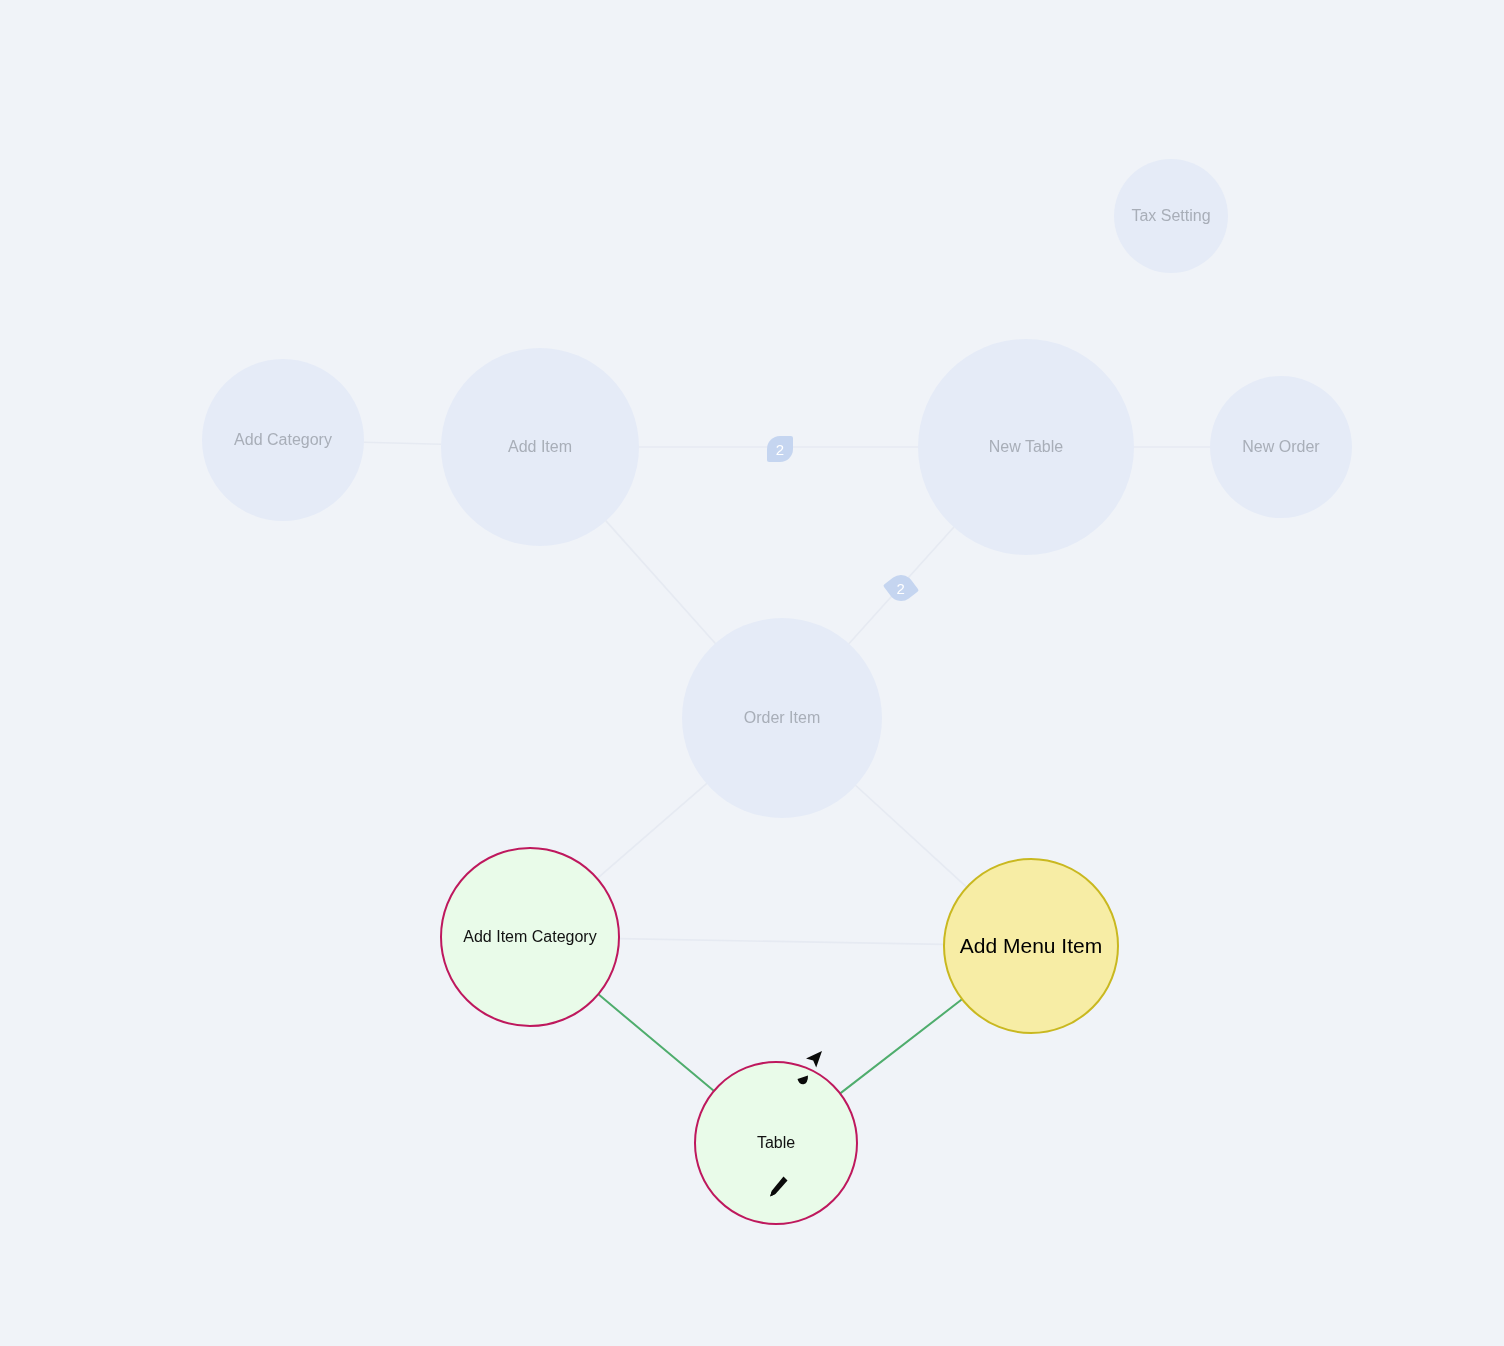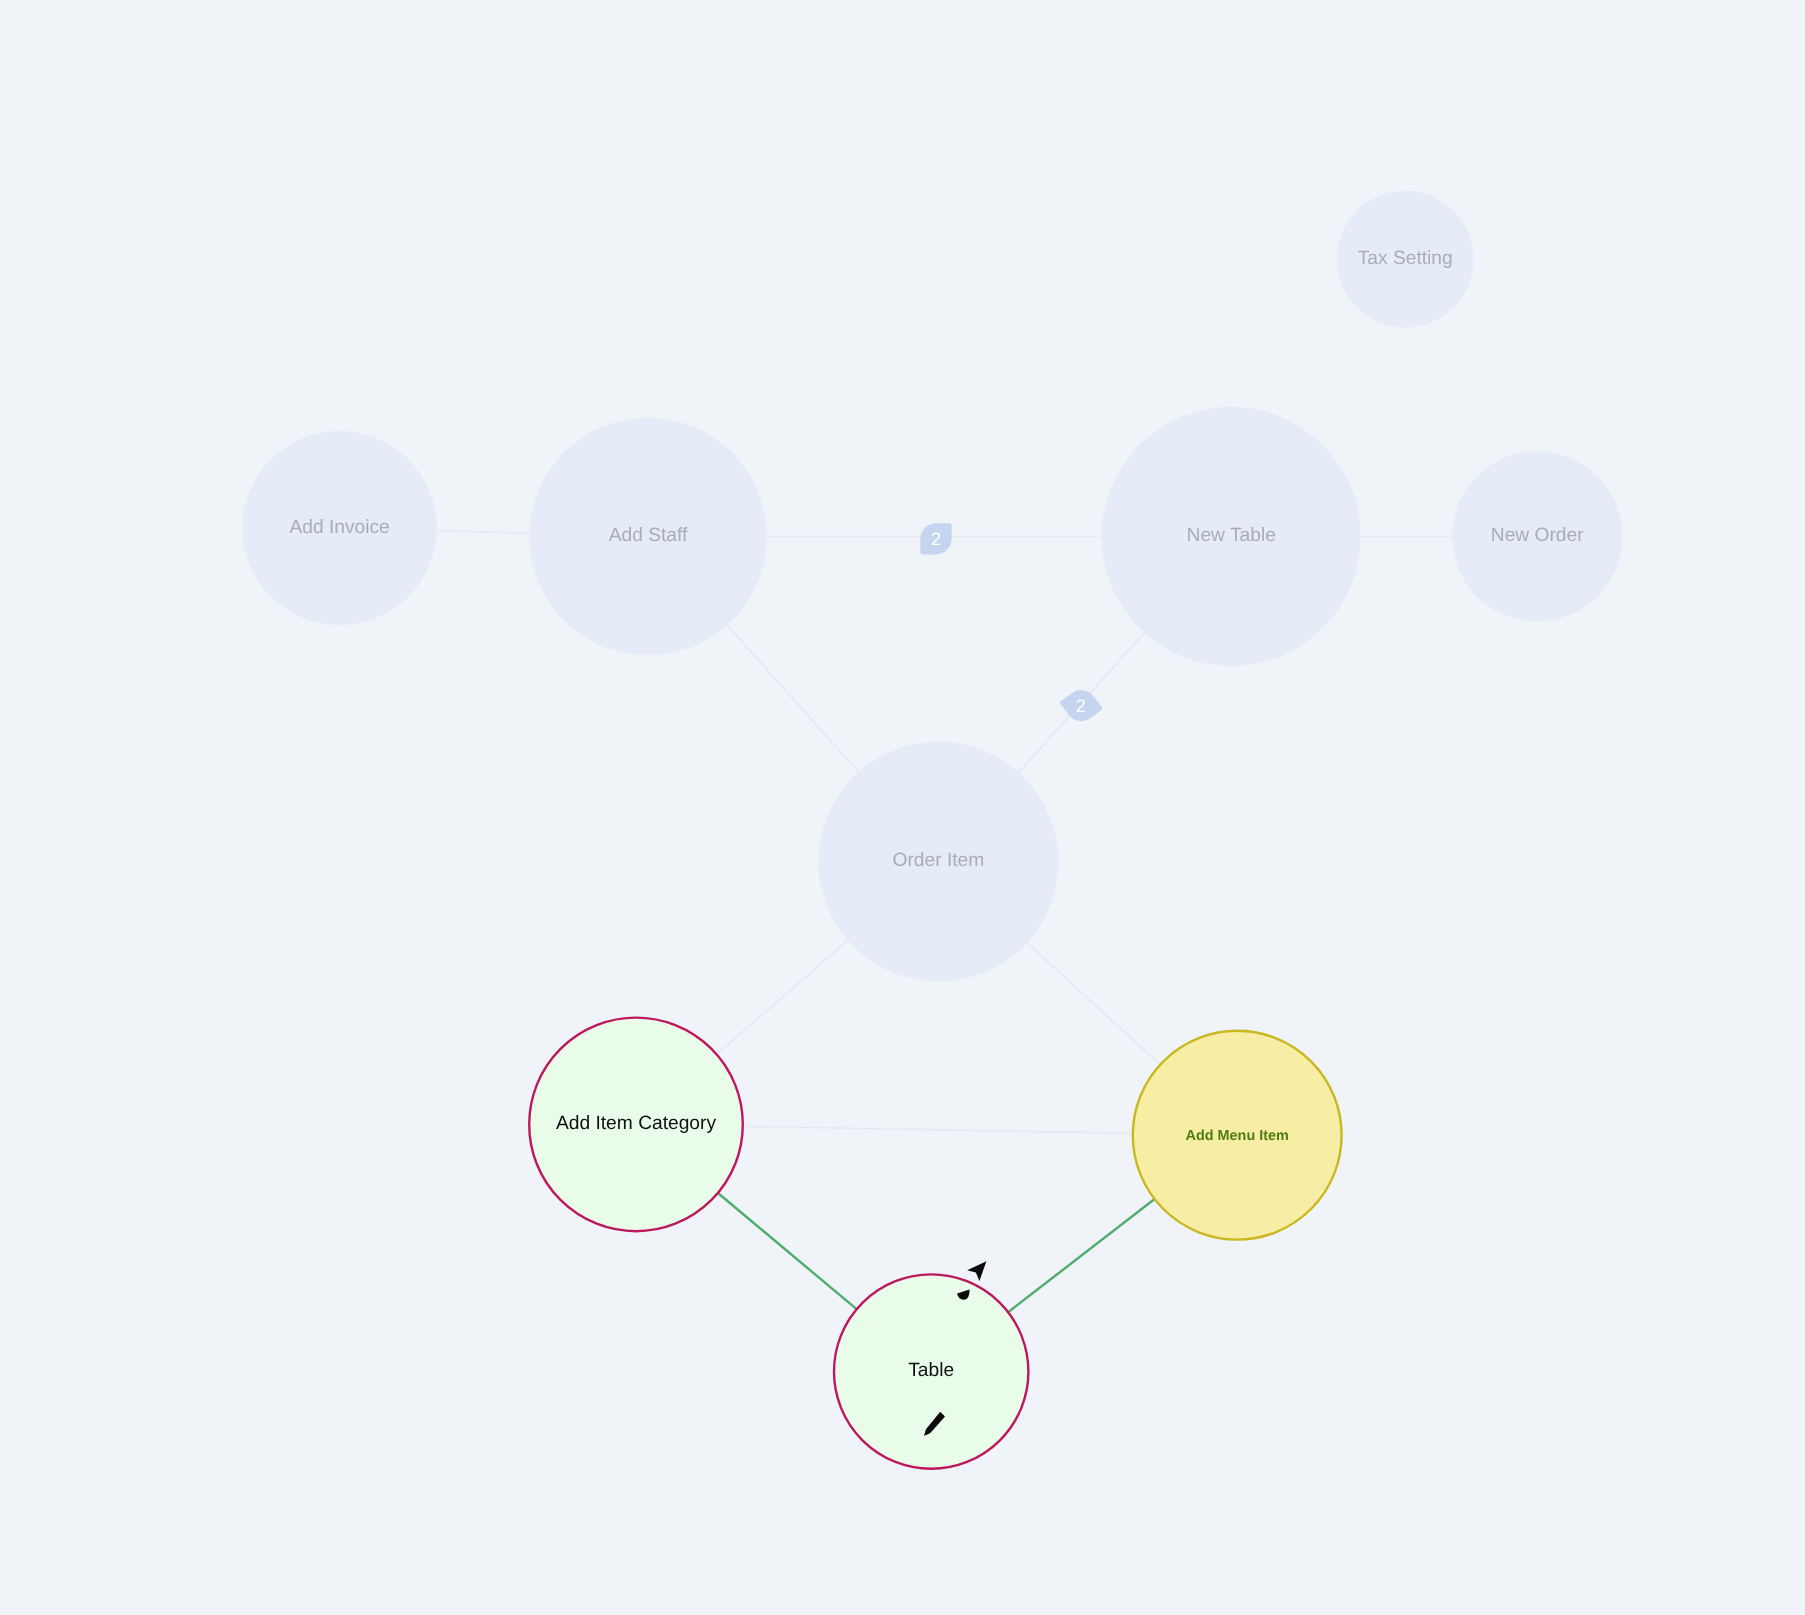--- a/index.html
+++ b/index.html
@@ -57,23 +57,23 @@
   .node-green .node-label {
     color: #111111;
     font-size: 16px;
     font-weight: 400;
   }
   .node-yellow {
     background: #f7eda5;
     border: 2px solid #c9b820;
   }
   .node-yellow .node-label {
-    color: #4d7c0f;
-    font-size: 12px;
-    font-weight: 700;
+    color: #000000;
+    font-size: 21px;
+    font-weight: 400;
   }
   .edge-badge {
     position: absolute;
     display: flex;
     align-items: center;
     justify-content: center;
     color: #ffffff;
     font-size: 15px;
     font-family: "Liberation Sans", sans-serif;
     background: #c5d5f0;
@@ -115,24 +115,24 @@
       <line x1="576.9854816592981" y1="938.6165056585503" x2="900.0141957109086" y2="944.4194166894175" stroke="#e6eaf2" stroke-width="1.6" stroke-linecap="round"></line>
       <line x1="556.0017686360915" y1="994.7819688578652" x2="670.1317219093389" y2="1090.3542061517228" stroke="#4fad6d" stroke-width="2" stroke-linecap="round"></line>
       <line x1="918.3609143530389" y1="999.7996073429464" x2="797.890966171032" y2="1092.8685477031636" stroke="#4fad6d" stroke-width="2" stroke-linecap="round"></line>
     </svg>
 
   <div id="node-layer">
       <div class="node node-dim" style="left: 1071px; top: 159px; width: 114px; height: 114px;">
         <span class="node-label">Tax Setting</span>
       </div>
       <div class="node node-dim" style="left: 159px; top: 359px; width: 162px; height: 162px;">
-        <span class="node-label">Add Invoice</span>
+        <span class="node-label">Add Category</span>
       </div>
       <div class="node node-dim" style="left: 398px; top: 348px; width: 198px; height: 198px;">
-        <span class="node-label">Add Staff</span>
+        <span class="node-label">Add Item</span>
       </div>
       <div class="node node-dim" style="left: 875px; top: 339px; width: 216px; height: 216px;">
         <span class="node-label">New Table</span>
       </div>
       <div class="node node-dim" style="left: 1167px; top: 376px; width: 142px; height: 142px;">
         <span class="node-label">New Order</span>
       </div>
       <div class="node node-dim" style="left: 639px; top: 618px; width: 200px; height: 200px; align-items: center;">
         <span class="node-label">Order Item</span>
       </div>

